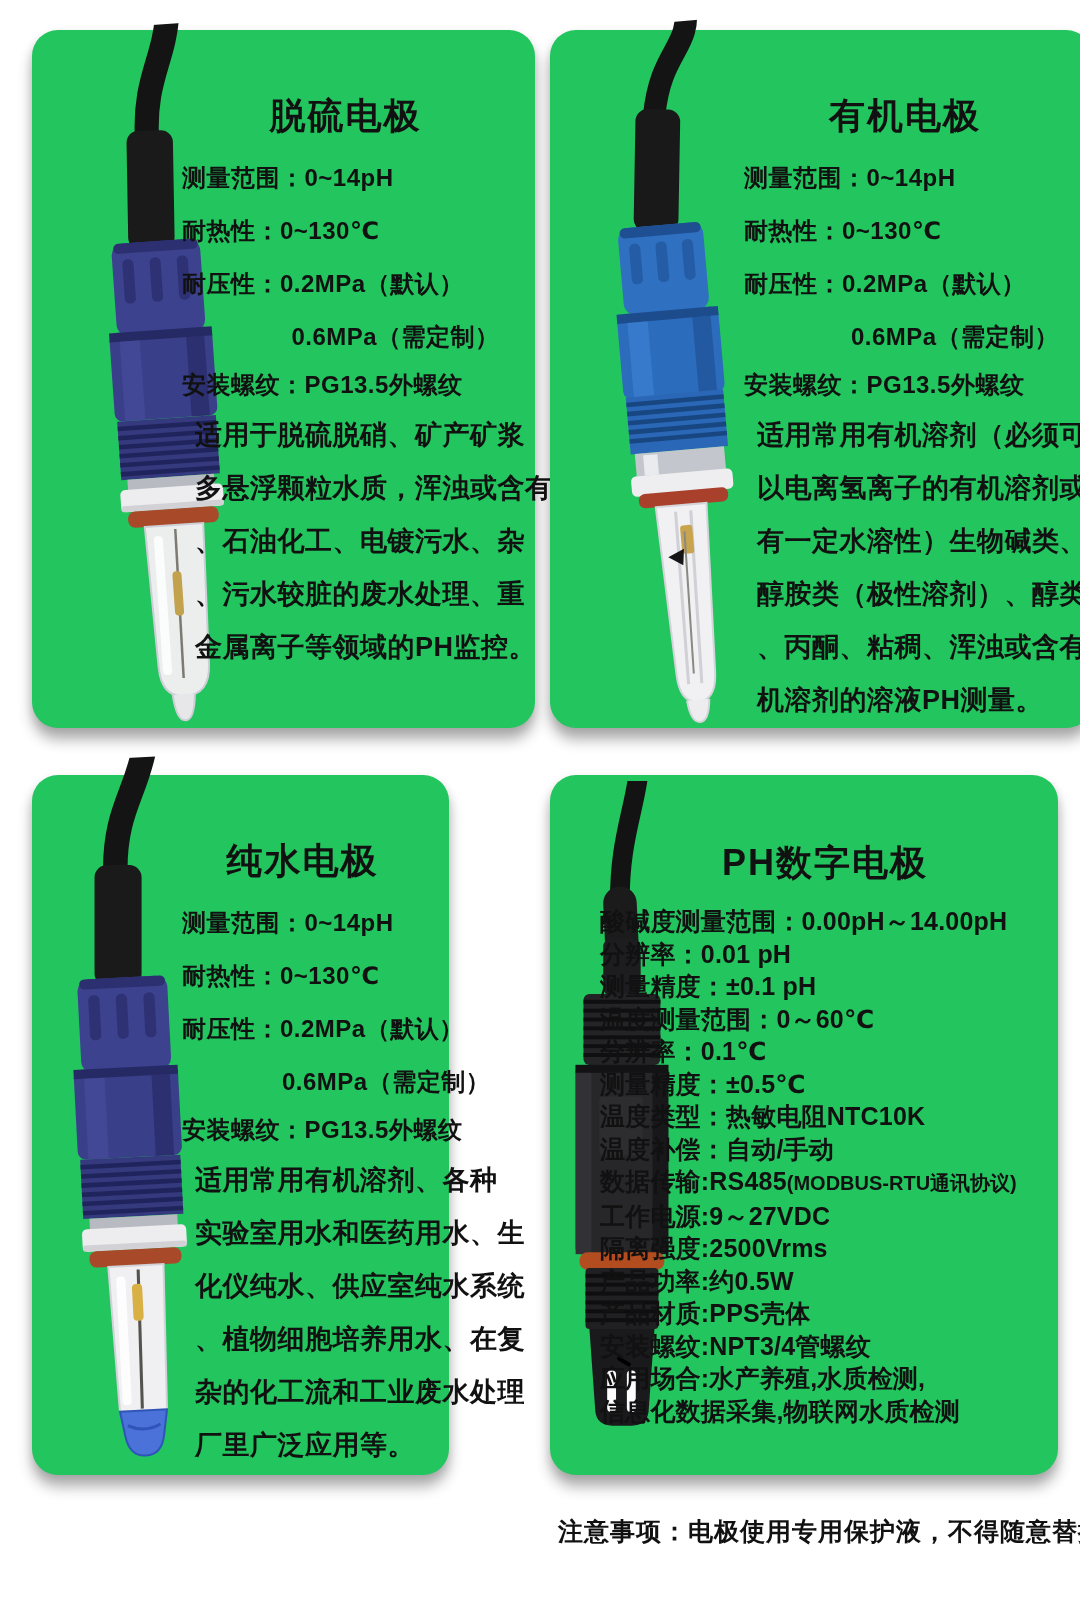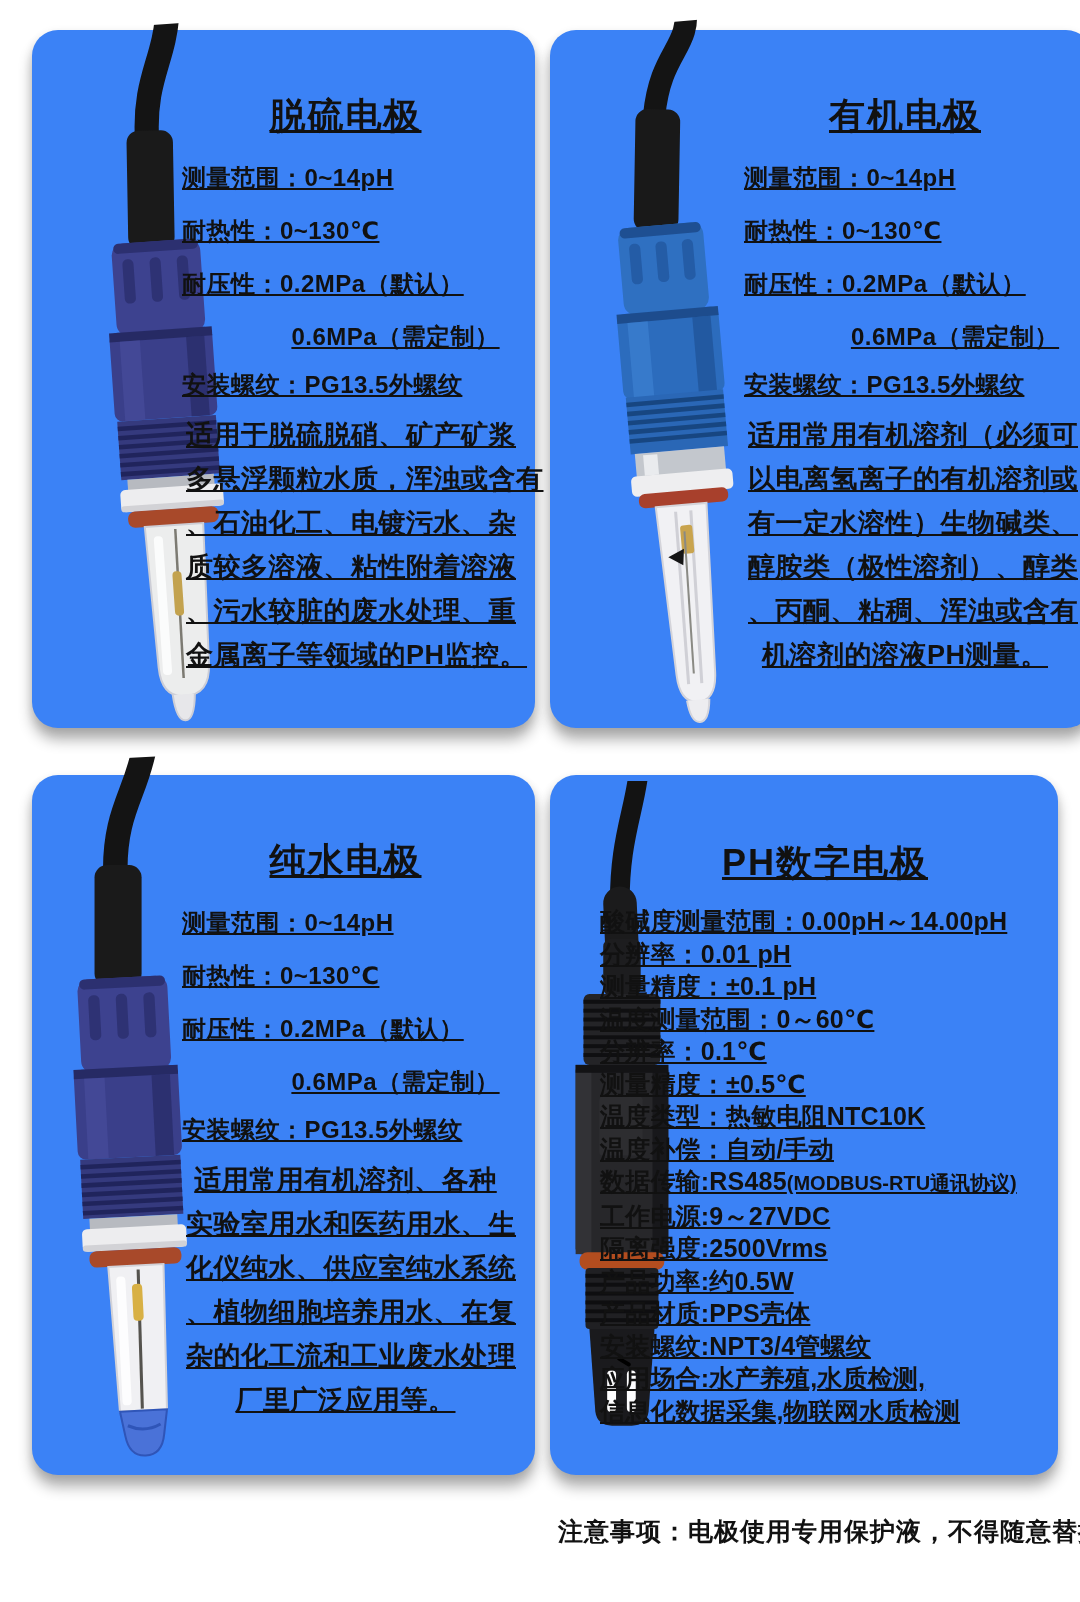--- a/index.html
+++ b/index.html
@@ -2,27 +2,26 @@
 <html><head>
 <meta charset="utf-8">
 <style>
   html,body{margin:0;padding:0;background:#ffffff;}
   .page{
     position:relative;width:1080px;height:1602px;background:#ffffff;
     font-family:"Liberation Sans","DejaVu Sans",sans-serif;color:#111;
     overflow:hidden;
   }
   .card{
-    position:absolute;background:#3b82f6;border-radius:26px;
+    position:absolute;background:#22c55e;border-radius:26px;
     box-shadow:0 12px 14px rgba(0,0,0,.30),0 3px 10px rgba(0,0,0,.10);
-    text-decoration:underline;
   }
   #card1{left:32px;top:30px;width:503px;height:698px;}
   #card2{left:550px;top:30px;width:508px;height:698px;padding-left:34px;}
-  #card3{left:32px;top:775px;width:503px;height:700px;}
+  #card3{left:32px;top:775px;width:417px;height:700px;}
   #card4{left:550px;top:775px;width:508px;height:700px;}
 
   .electrode{position:absolute;pointer-events:none;}
   #card1 .electrode{left:6px;top:-4px;width:206px;height:706px;transform:rotate(-4deg);transform-origin:50% 10%;}
   #card2 .electrode{left:-12px;top:-6px;width:206px;height:712px;transform:rotate(-5deg);transform-origin:55% 8%;}
   #card3 .electrode{left:-26px;top:-16px;width:206px;height:716px;transform:rotate(-3deg);transform-origin:50% 10%;}
   #card4 .electrode{left:-34px;top:6px;width:206px;height:690px;}
   .electrode svg{width:100%;height:100%;display:block;}
 
   .content{position:relative;}
@@ -33,21 +32,21 @@
   .card-title{
     font-size:36px;font-weight:700;text-align:center;
     margin:0 0 26px 0;line-height:44px;letter-spacing:2px;
   }
   #card4 .card-title{margin-bottom:20px;}
 
   .spec{font-size:24px;font-weight:700;line-height:28px;margin:0 0 25px 0;letter-spacing:.5px;white-space:nowrap;}
   .spec.indent{margin-left:100px;margin-bottom:20px;text-align:center;}
   .spec.last{margin-bottom:16px;}
 
-  .desc p{font-size:27px;font-weight:700;line-height:40px;margin:4px;letter-spacing:.5px;white-space:nowrap;text-align:center;}
+  .desc p{font-size:27px;font-weight:700;line-height:40px;margin:13px;letter-spacing:.5px;white-space:nowrap;}
 
   .spec4{font-size:25px;font-weight:700;line-height:32.5px;margin:0;white-space:nowrap;letter-spacing:.2px;}
   .spec4 .small{font-size:20px;letter-spacing:0;}
 
   .footer-note{
     position:absolute;left:558px;top:1490px;
     font-size:25px;font-weight:700;letter-spacing:1px;white-space:nowrap;
   }
 </style>
 </head>
@@ -91,21 +90,20 @@
       <h2 class="card-title">脱硫电极</h2>
       <p class="spec">测量范围：0~14pH</p>
       <p class="spec">耐热性：0~130℃</p>
       <p class="spec">耐压性：0.2MPa（默认）</p>
       <p class="spec indent">0.6MPa（需定制）</p>
       <p class="spec last">安装螺纹：PG13.5外螺纹</p>
       <div class="desc">
         <p>适用于脱硫脱硝、矿产矿浆</p>
         <p>多悬浮颗粒水质，浑浊或含有</p>
         <p>、石油化工、电镀污水、杂</p>
-        <p>质较多溶液、粘性附着溶液</p>
         <p>、污水较脏的废水处理、重</p>
         <p>金属离子等领域的PH监控。</p>
       </div>
     </div>
   </section>
 
   <section class="card" id="card2">
     <div class="electrode">
       <svg viewBox="0 0 200 700">
         <path d="M150 -16 C152 28 122 26 110 90" fill="none" stroke="#141414" stroke-width="22" stroke-linecap="round"></path>

